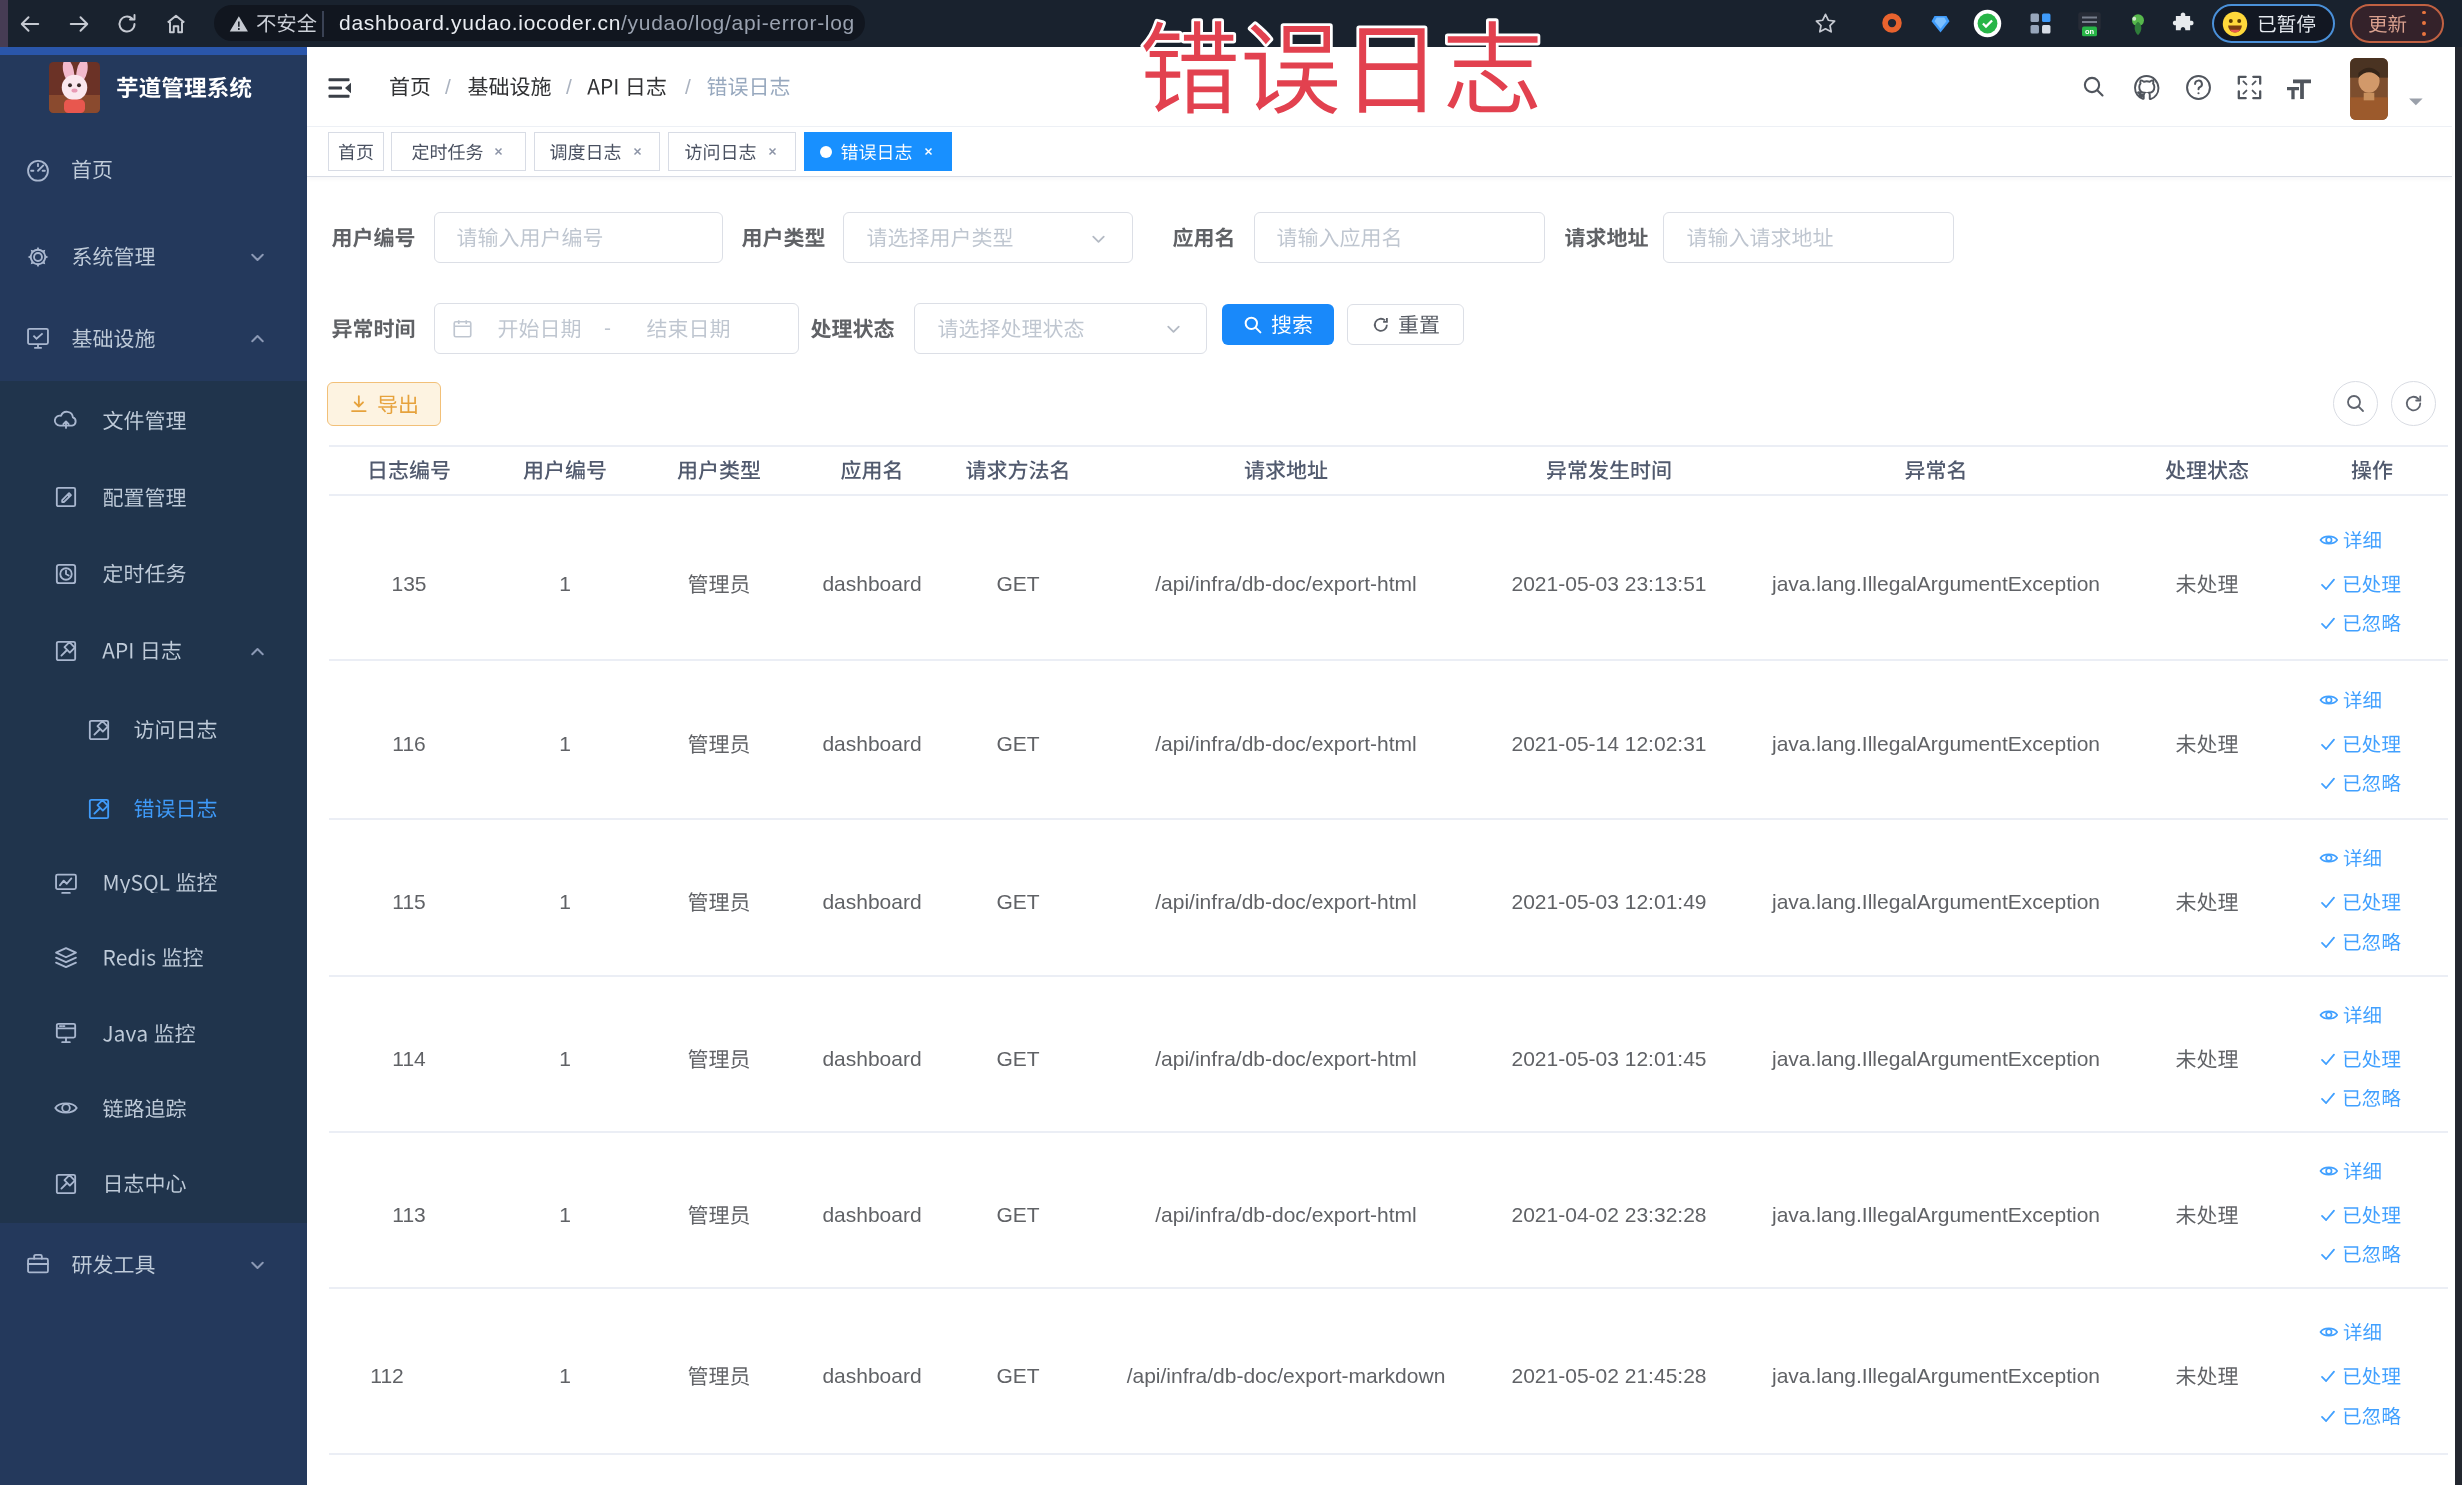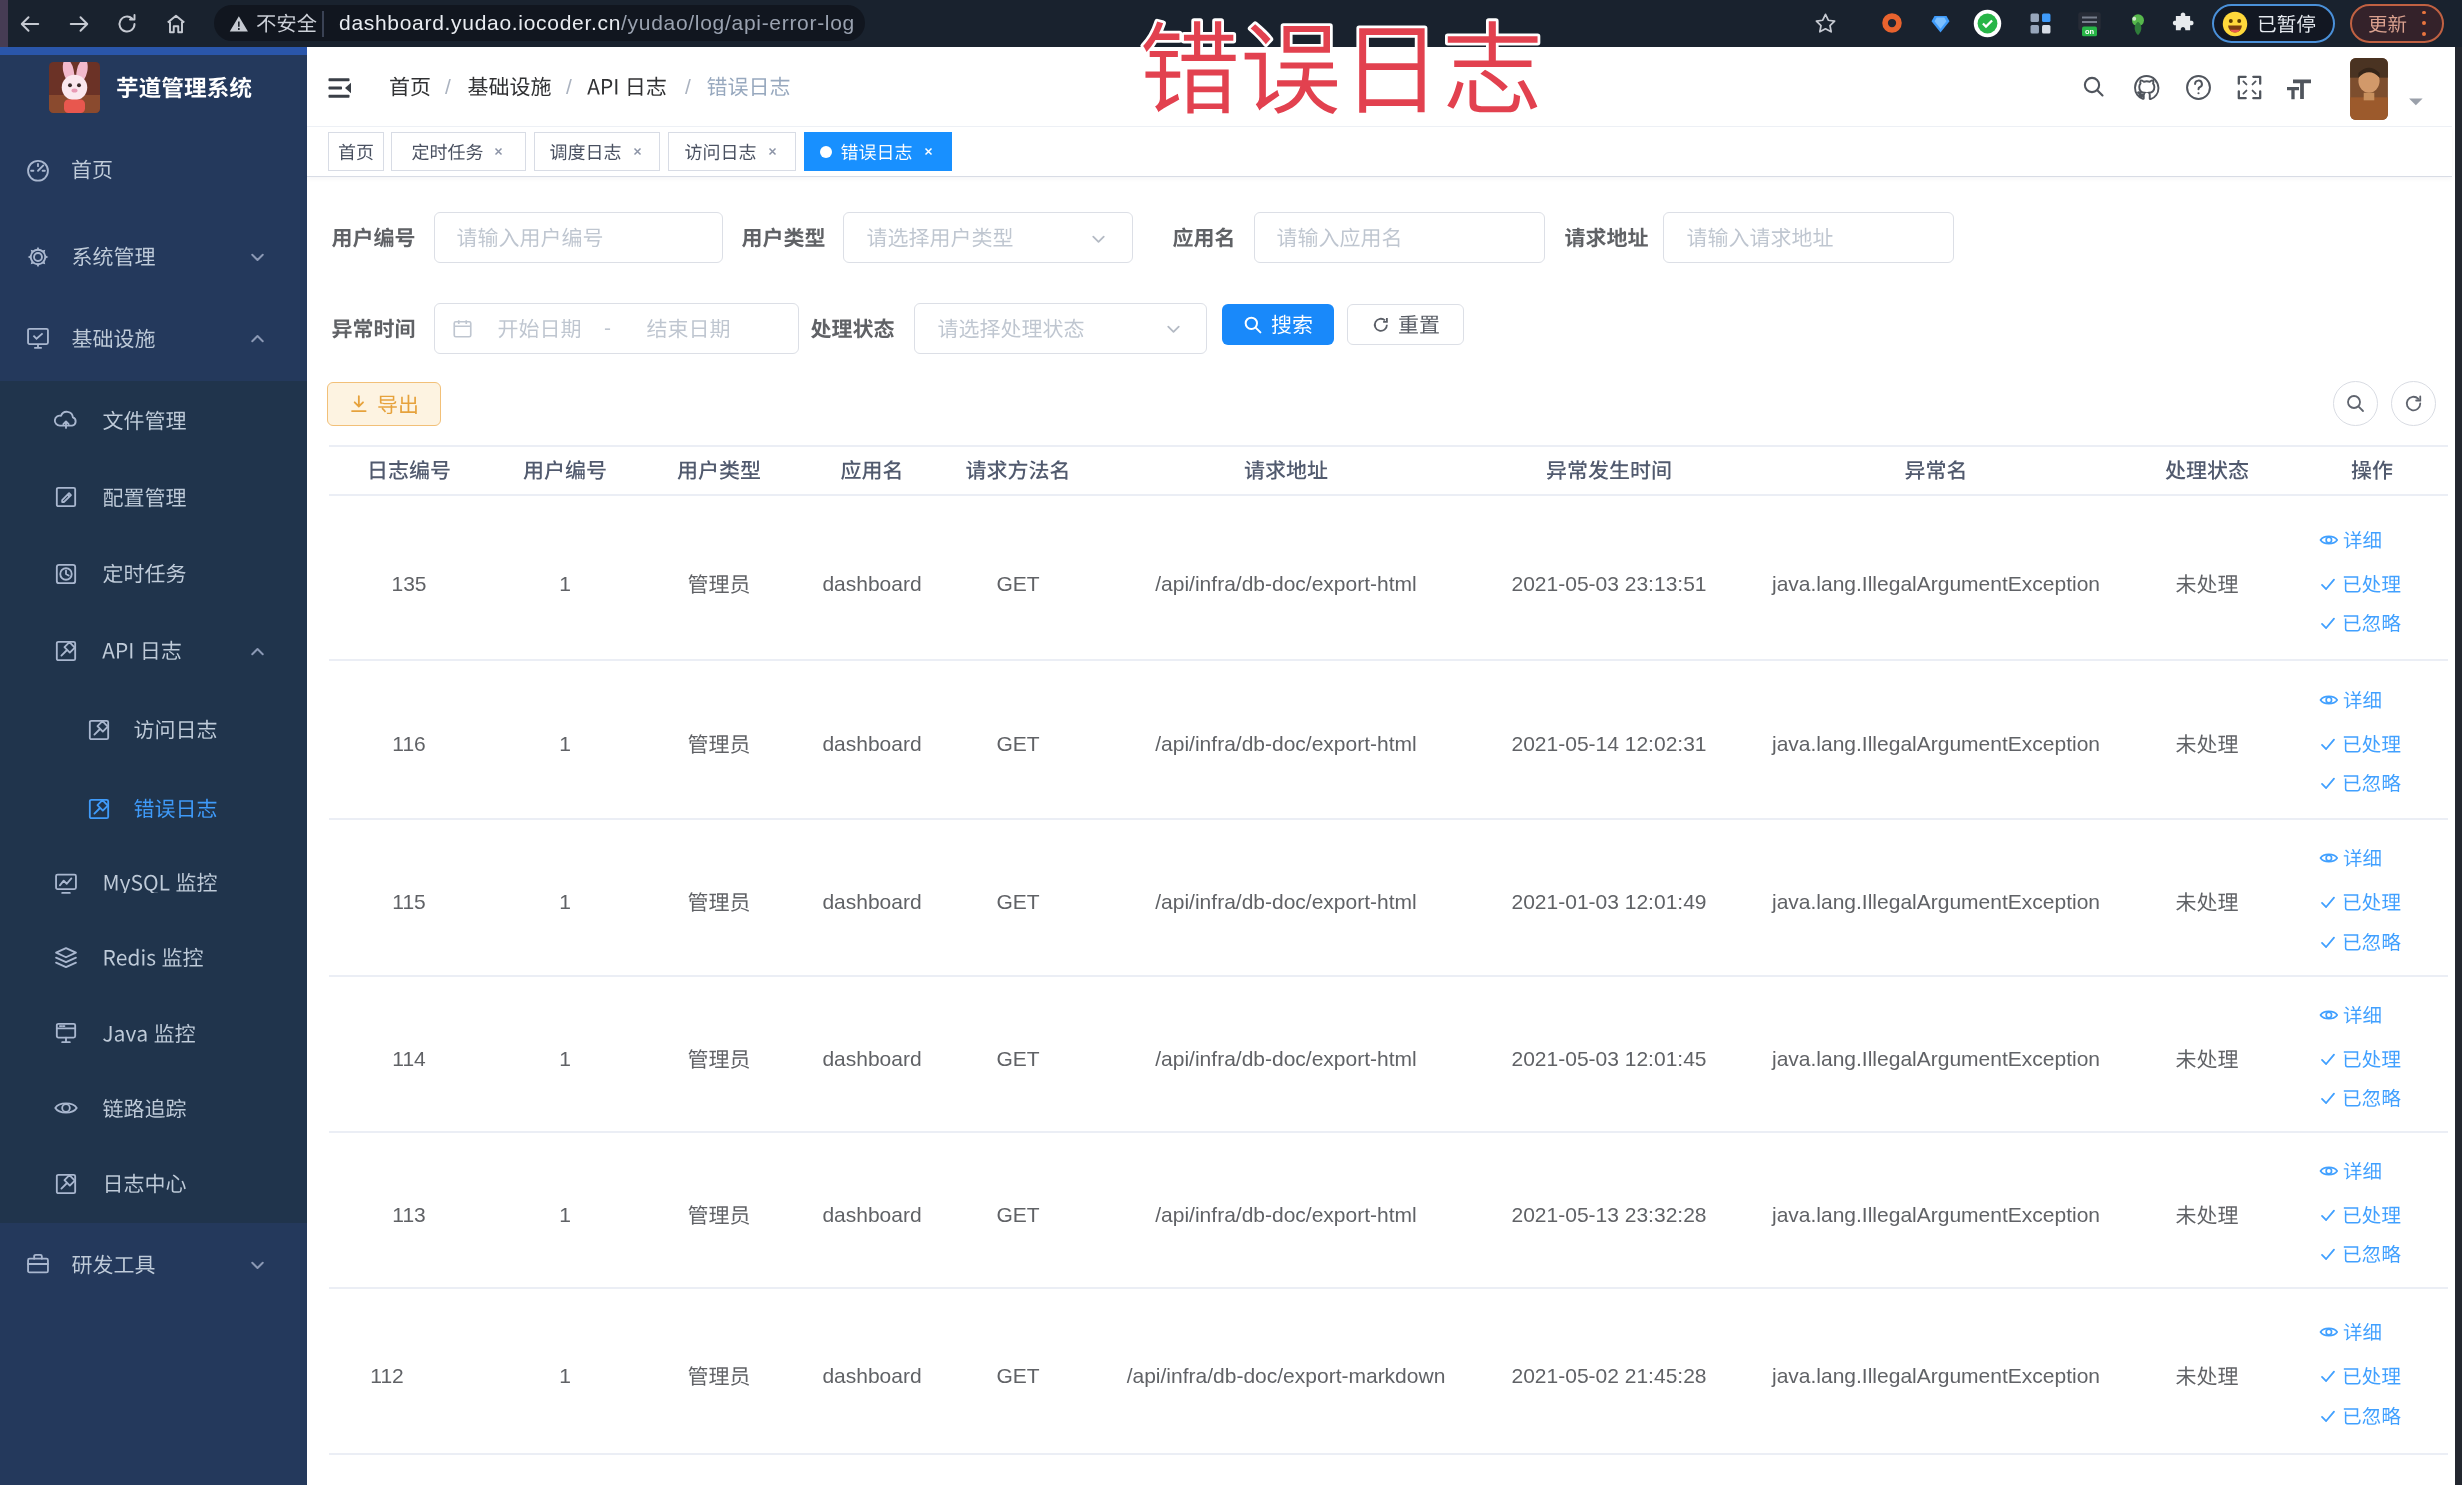--- a/index.html
+++ b/index.html
@@ -1134,21 +1134,21 @@
       <g fill="#606266" transform="translate(0,880) scale(1,-1)">
         <use href="#r7ba1" x="0"></use>
         <use href="#r7406" x="1000"></use>
         <use href="#r5458" x="2000"></use>
       </g>
     </svg>
   </div>
 <div class="a lt" style="left:872px;top:902px">dashboard</div>
 <div class="a lt" style="left:1018px;top:902px">GET</div>
 <div class="a lt" style="left:1286px;top:902px">/api/infra/db-doc/export-html</div>
-<div class="a lt" style="left:1609px;top:902px">2021-01-03 12:01:49</div>
+<div class="a lt" style="left:1609px;top:902px">2021-05-03 12:01:49</div>
 <div class="a lt" style="left:1936px;top:902px">java.lang.IllegalArgumentException</div>
 <div class="a cc" style="left:2207px;top:902px">
     <svg class="zh" width="64" height="21" viewBox="0 0 3000 1000">
       <g fill="#606266" transform="translate(0,880) scale(1,-1)">
         <use href="#r672a" x="0"></use>
         <use href="#r5904" x="1000"></use>
         <use href="#r7406" x="2000"></use>
       </g>
     </svg>
   </div>
@@ -1268,21 +1268,21 @@
       <g fill="#606266" transform="translate(0,880) scale(1,-1)">
         <use href="#r7ba1" x="0"></use>
         <use href="#r7406" x="1000"></use>
         <use href="#r5458" x="2000"></use>
       </g>
     </svg>
   </div>
 <div class="a lt" style="left:872px;top:1215px">dashboard</div>
 <div class="a lt" style="left:1018px;top:1215px">GET</div>
 <div class="a lt" style="left:1286px;top:1215px">/api/infra/db-doc/export-html</div>
-<div class="a lt" style="left:1609px;top:1215px">2021-05-13 23:32:28</div>
+<div class="a lt" style="left:1609px;top:1215px">2021-04-02 23:32:28</div>
 <div class="a lt" style="left:1936px;top:1215px">java.lang.IllegalArgumentException</div>
 <div class="a cc" style="left:2207px;top:1215px">
     <svg class="zh" width="64" height="21" viewBox="0 0 3000 1000">
       <g fill="#606266" transform="translate(0,880) scale(1,-1)">
         <use href="#r672a" x="0"></use>
         <use href="#r5904" x="1000"></use>
         <use href="#r7406" x="2000"></use>
       </g>
     </svg>
   </div>

